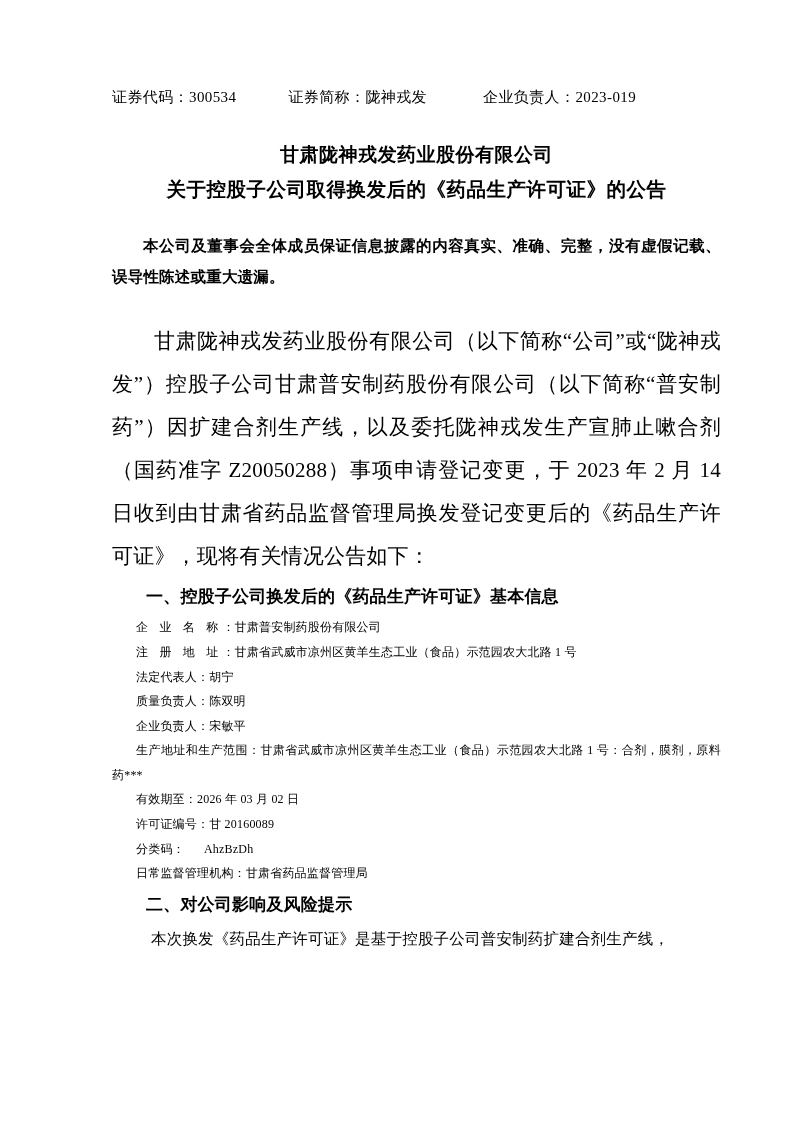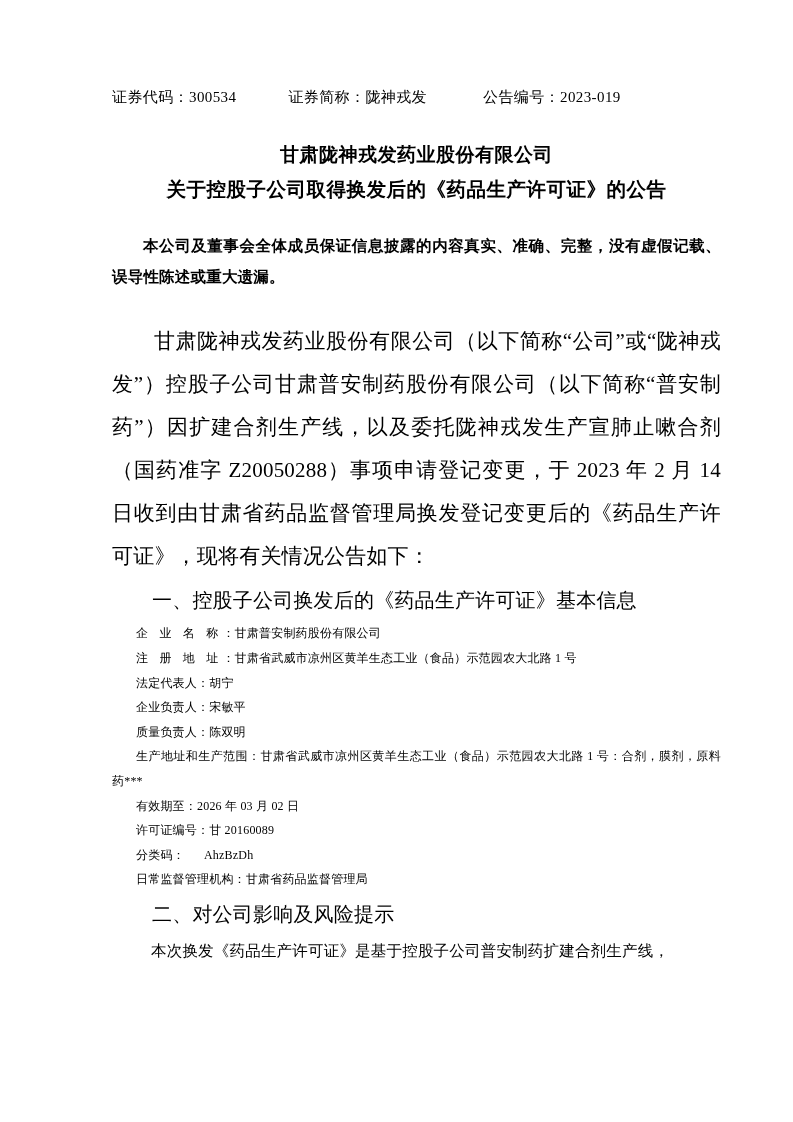--- a/index.html
+++ b/index.html
@@ -59,22 +59,22 @@
   .para {
     margin-top: 28px;
     font-size: 21px;
     line-height: 2.05;
     text-align: justify;
     text-indent: 2em;
     letter-spacing: 0.2px;
   }
 
   .section-heading {
-    font-size: 20px;
-    font-weight: normal;
+    font-size: 17px;
+    font-weight: bold;
     line-height: 2.05;
     text-indent: 2em;
     letter-spacing: 0.2px;
     margin-top: 2px;
   }
 
   .field {
     font-size: 12px;
     line-height: 2.05;
     text-indent: 2em;
@@ -101,39 +101,39 @@
   }
 </style>
 </head>
 <body>
 
 <div class="page">
 
   <div class="header-line">
     <span class="cell code"><span>证券代码：</span><span>300534</span></span>
     <span class="cell abbr"><span>证券简称：</span><span>陇神戎发</span></span>
-    <span class="cell notice"><span>公告编号：</span><span>2023-019</span></span>
+    <span class="cell notice"><span>企业负责人：</span><span>2023-019</span></span>
   </div>
 
   <div class="title">
     <div class="line1">甘肃陇神戎发药业股份有限公司</div>
     <div class="line2">关于控股子公司取得换发后的《药品生产许可证》的公告</div>
   </div>
 
   <div class="statement">本公司及董事会全体成员保证信息披露的内容真实、准确、完整，没有虚假记载、误导性陈述或重大遗漏。</div>
 
   <div class="para">甘肃陇神戎发药业股份有限公司（以下简称“公司”或“陇神戎发”）控股子公司甘肃普安制药股份有限公司（以下简称“普安制药”）因扩建合剂生产线，以及委托陇神戎发生产宣肺止嗽合剂（国药准字 Z20050288）事项申请登记变更，于 2023 年 2 月 14 日收到由甘肃省药品监督管理局换发登记变更后的《药品生产许可证》，现将有关情况公告如下：</div>
 
   <div class="section-heading">一、控股子公司换发后的《药品生产许可证》基本信息</div>
 
   <div class="field"><span class="label-spread">企 业 名 称</span>：<span>甘肃普安制药股份有限公司</span></div>
   <div class="field"><span class="label-spread">注 册 地 址</span>：<span>甘肃省武威市凉州区黄羊生态工业（食品）示范园农大北路 1 号</span></div>
   <div class="field"><span>法定代表人</span>：<span>胡宁</span></div>
+  <div class="field"><span>质量负责人</span>：<span>陈双明</span></div>
   <div class="field"><span>企业负责人</span>：<span>宋敏平</span></div>
-  <div class="field"><span>质量负责人</span>：<span>陈双明</span></div>
   <div class="field"><span>生产地址和生产范围</span>：<span>甘肃省武威市凉州区黄羊生态工业（食品）示范园农大北路 1 号：合剂，膜剂，原料药***</span></div>
   <div class="field"><span>有效期至</span>：<span>2026 年 03 月 02 日</span></div>
   <div class="field"><span>许可证编号</span>：<span>甘 20160089</span></div>
   <div class="field"><span>分类码</span>：<span class="gap"></span><span class="mono">AhzBzDh</span></div>
   <div class="field"><span>日常监督管理机构</span>：<span>甘肃省药品监督管理局</span></div>
 
   <div class="section-heading">二、对公司影响及风险提示</div>
   <div class="tail-para">本次换发《药品生产许可证》是基于控股子公司普安制药扩建合剂生产线，</div>
 
 </div>

